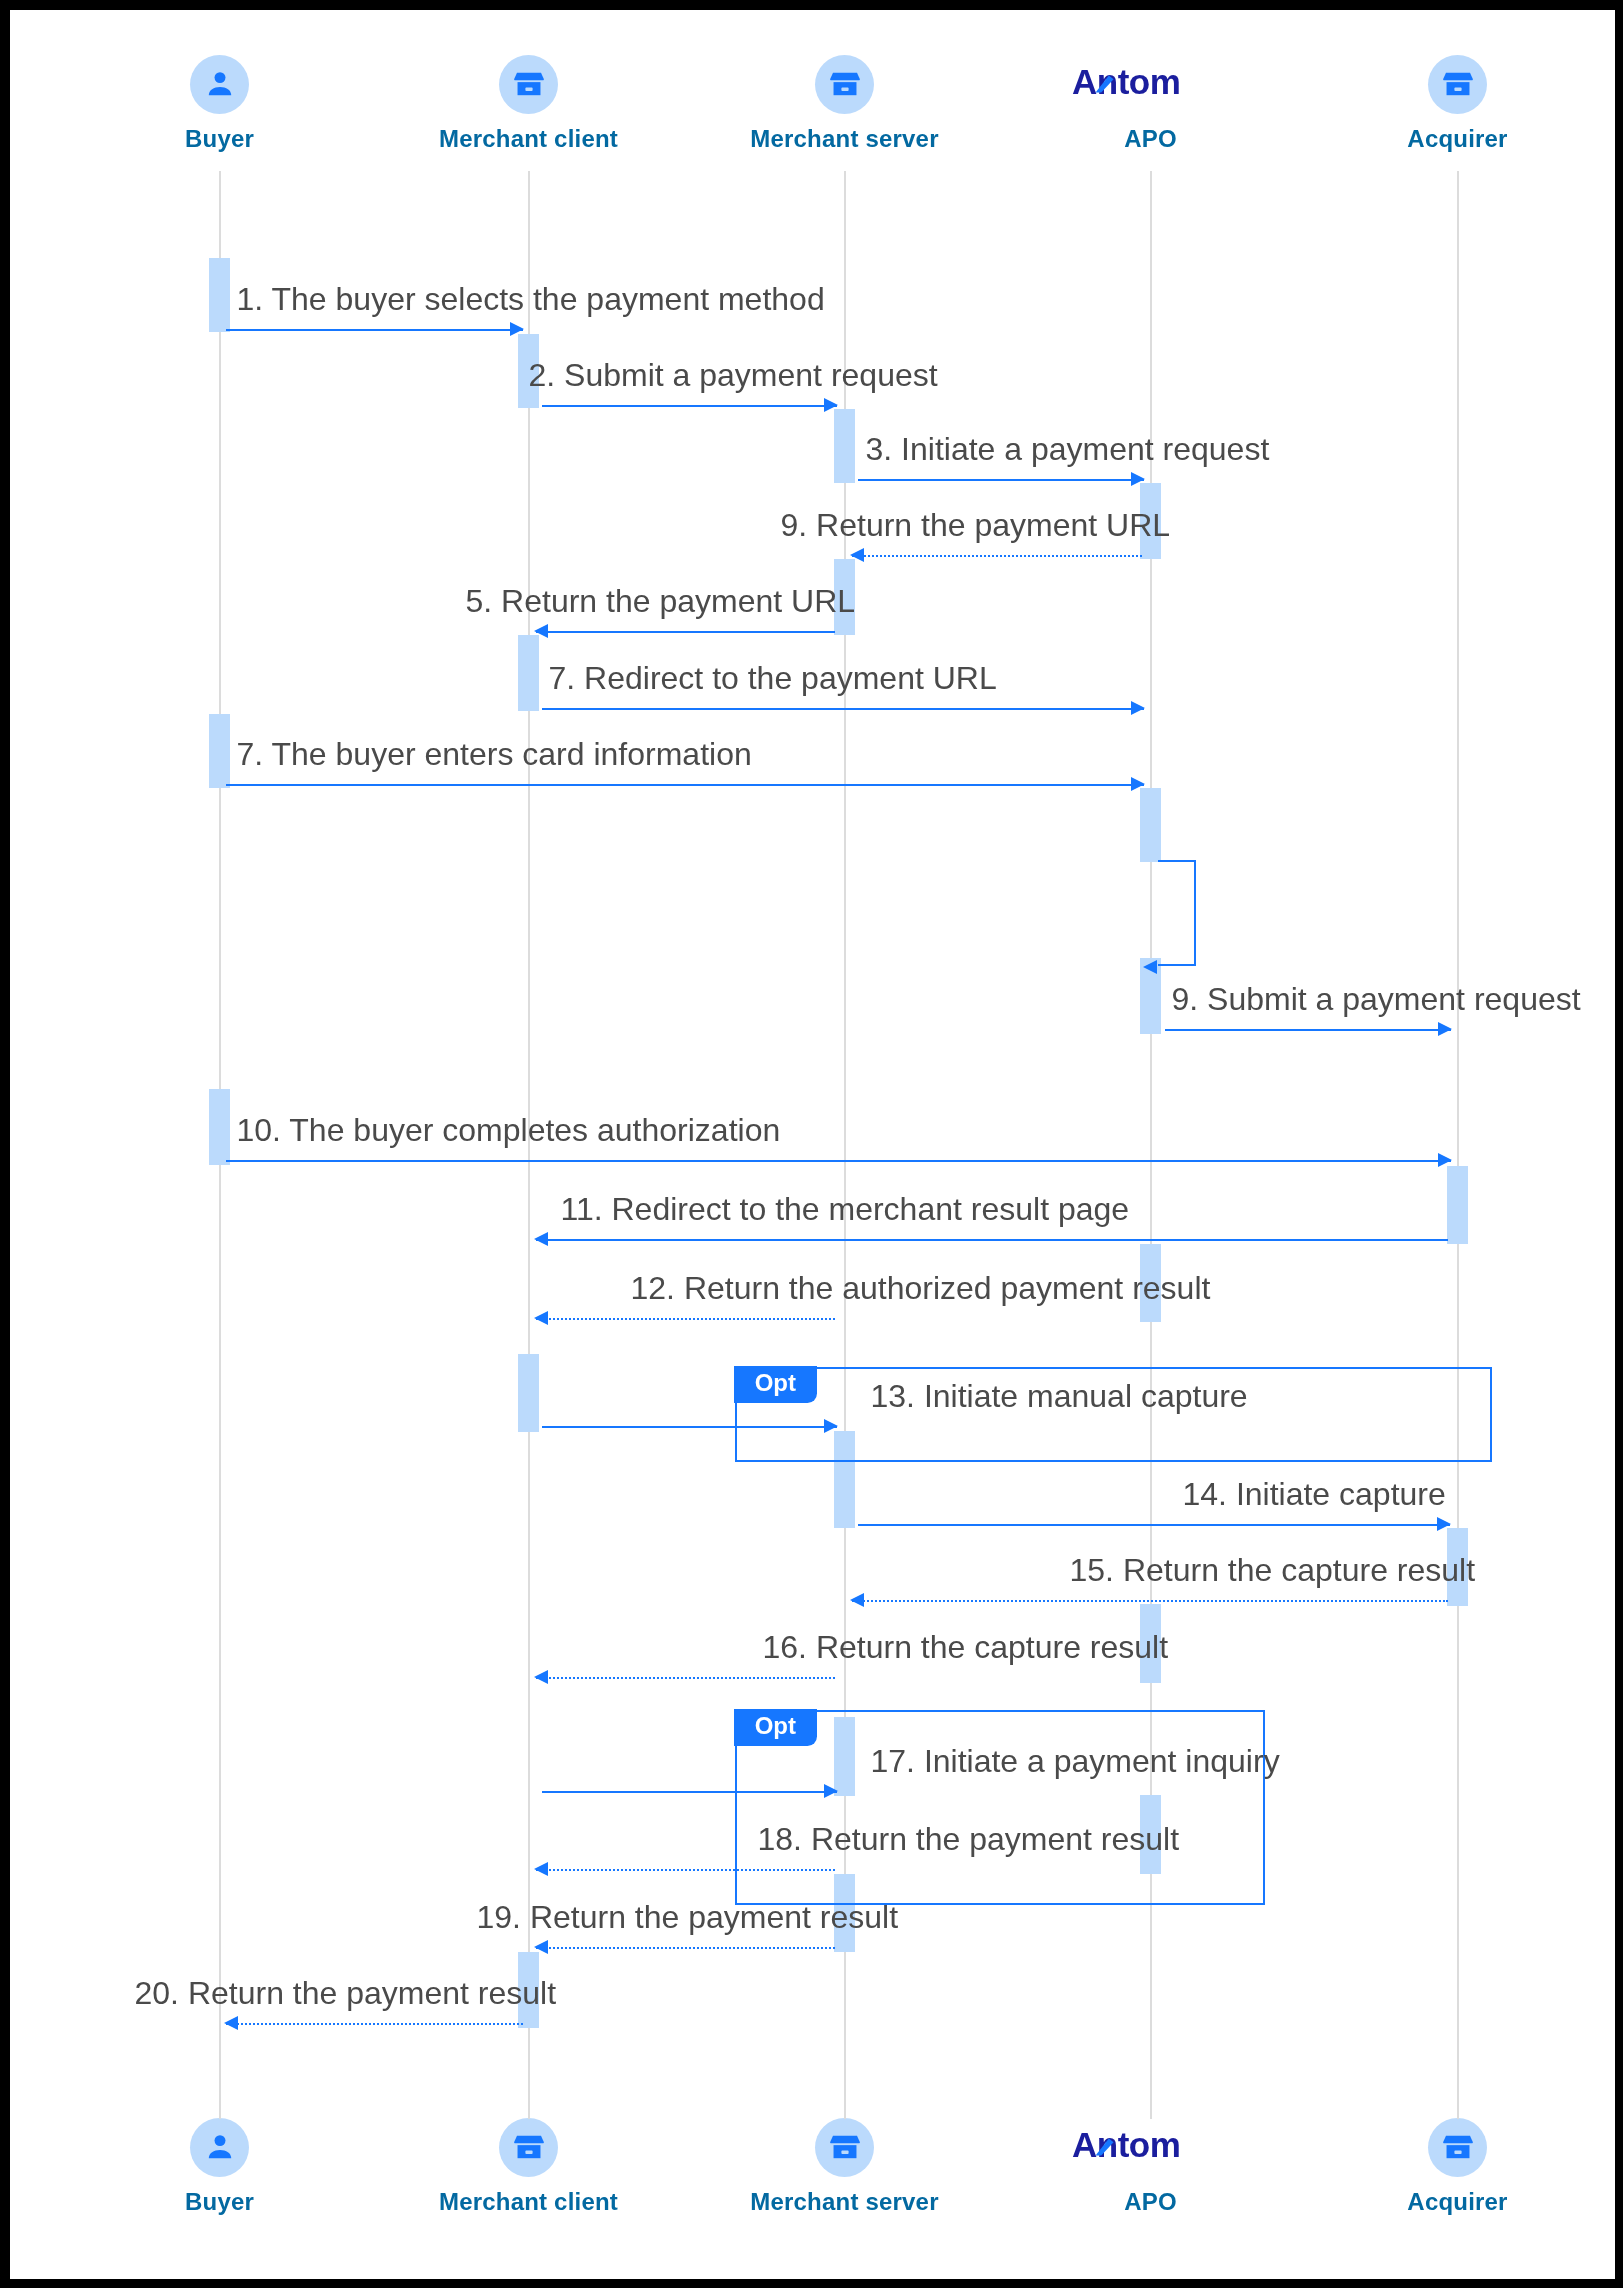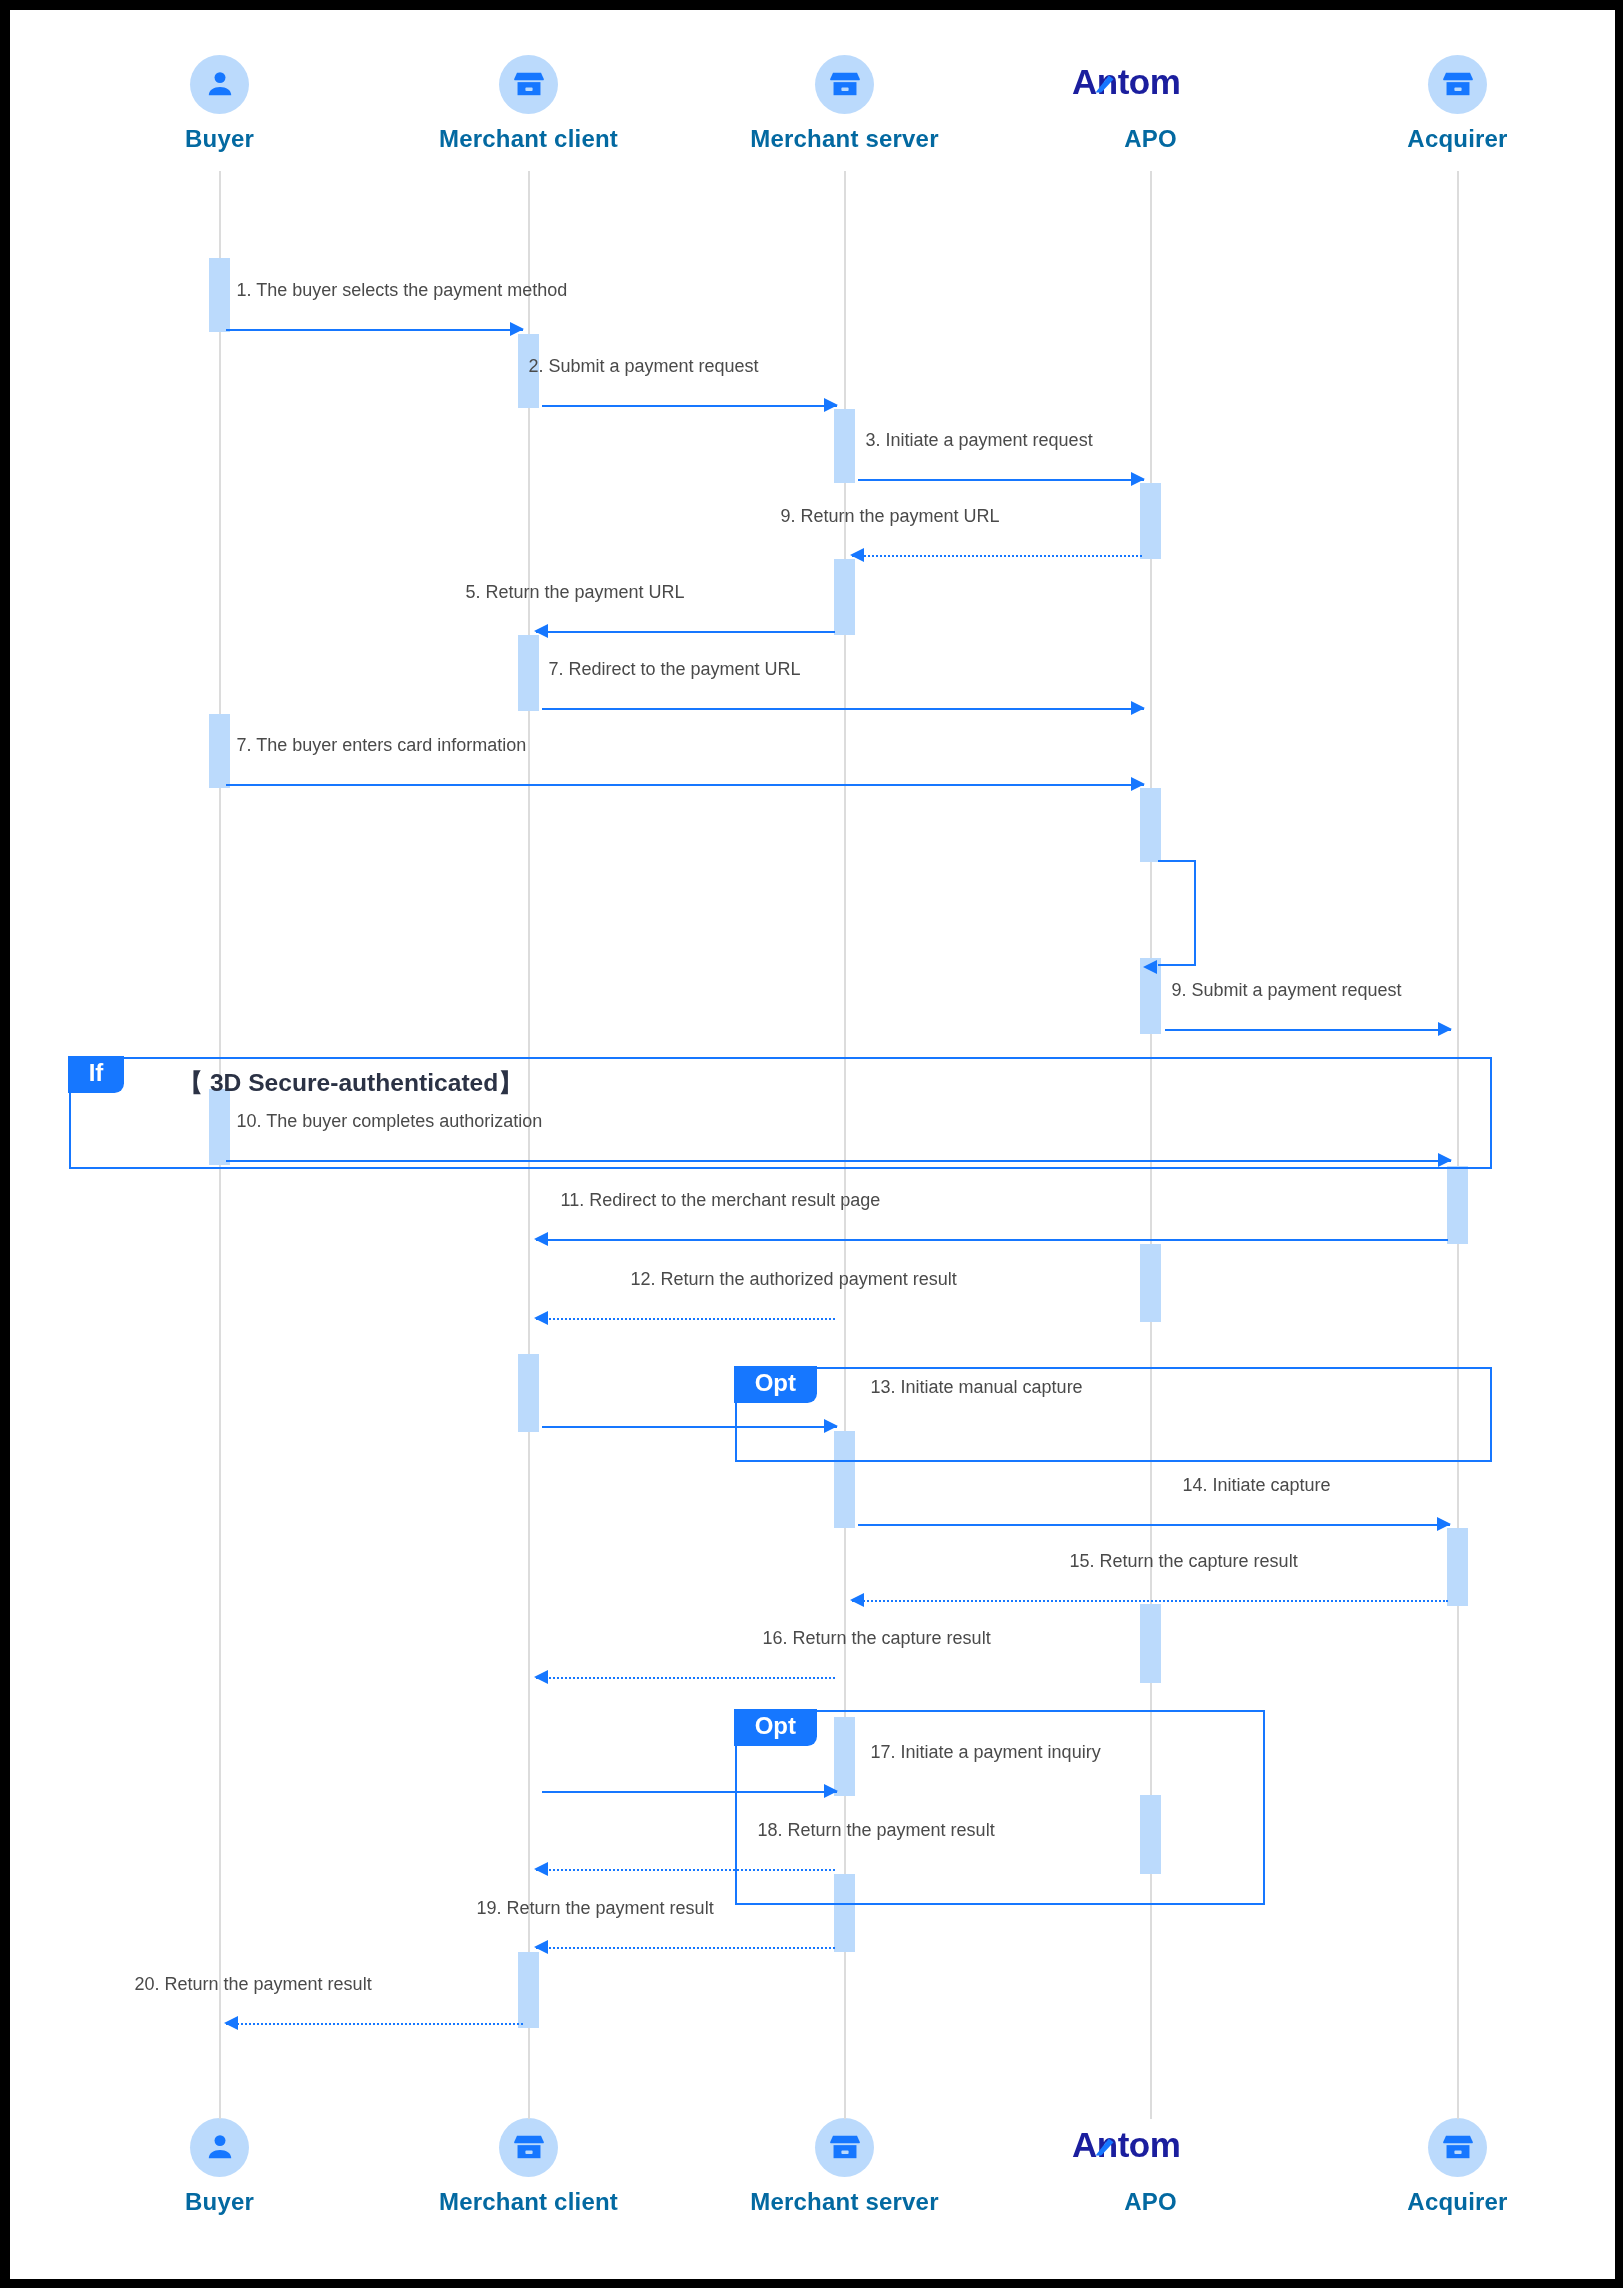--- a/index.html
+++ b/index.html
@@ -92,21 +92,21 @@
   .msg.right .head {
     right: -1.9px;
     border-left: 14px solid #1677FF;
   }
   .msg.left .head {
     left: -1.9px;
     border-right: 14px solid #1677FF;
   }
   .msg-label {
     position: absolute;
-    font-size: 18px;
+    font-size: 32px;
     color: #4A4A4A;
     white-space: nowrap;
     line-height: 1.35;
   }
   .msg-label.multiline { white-space: normal; }
 
   
   .selfmsg {
     position: absolute;
     border: 2.8px solid #1677FF;
@@ -278,24 +278,20 @@
   <div class="activation" style="left:1141px; top:1234px; height:78px;"></div>
   <div class="activation" style="left:519px;  top:1344px; height:78px;"></div>
   <div class="activation" style="left:835px;  top:1421px; height:97px;"></div>
   <div class="activation" style="left:1448px; top:1518px; height:78px;"></div>
   <div class="activation" style="left:1141px; top:1594px; height:79px;"></div>
   <div class="activation" style="left:835px;  top:1707px; height:79px;"></div>
   <div class="activation" style="left:1141px; top:1785px; height:79px;"></div>
   <div class="activation" style="left:835px;  top:1864px; height:78px;"></div>
   <div class="activation" style="left:519px;  top:1942px; height:76px;"></div>
 
-  <div class="fragment" style="left:59px; top:1047px; width:1423px; height:112px;">
-    <div class="frag-tag">If</div>
-    <div class="frag-cond" style="left:108px; top:7.6px;">【 3D Secure-authenticated】</div>
-  </div>
 
   <div class="fragment" style="left:725px; top:1357px; width:757px; height:95px;">
     <div class="frag-tag">Opt</div>
   </div>
 
   <div class="fragment" style="left:725px; top:1700px; width:530px; height:195px;">
     <div class="frag-tag">Opt</div>
   </div>
 
   <div class="msg right" style="left:216px; width:297px; top:319px;">

